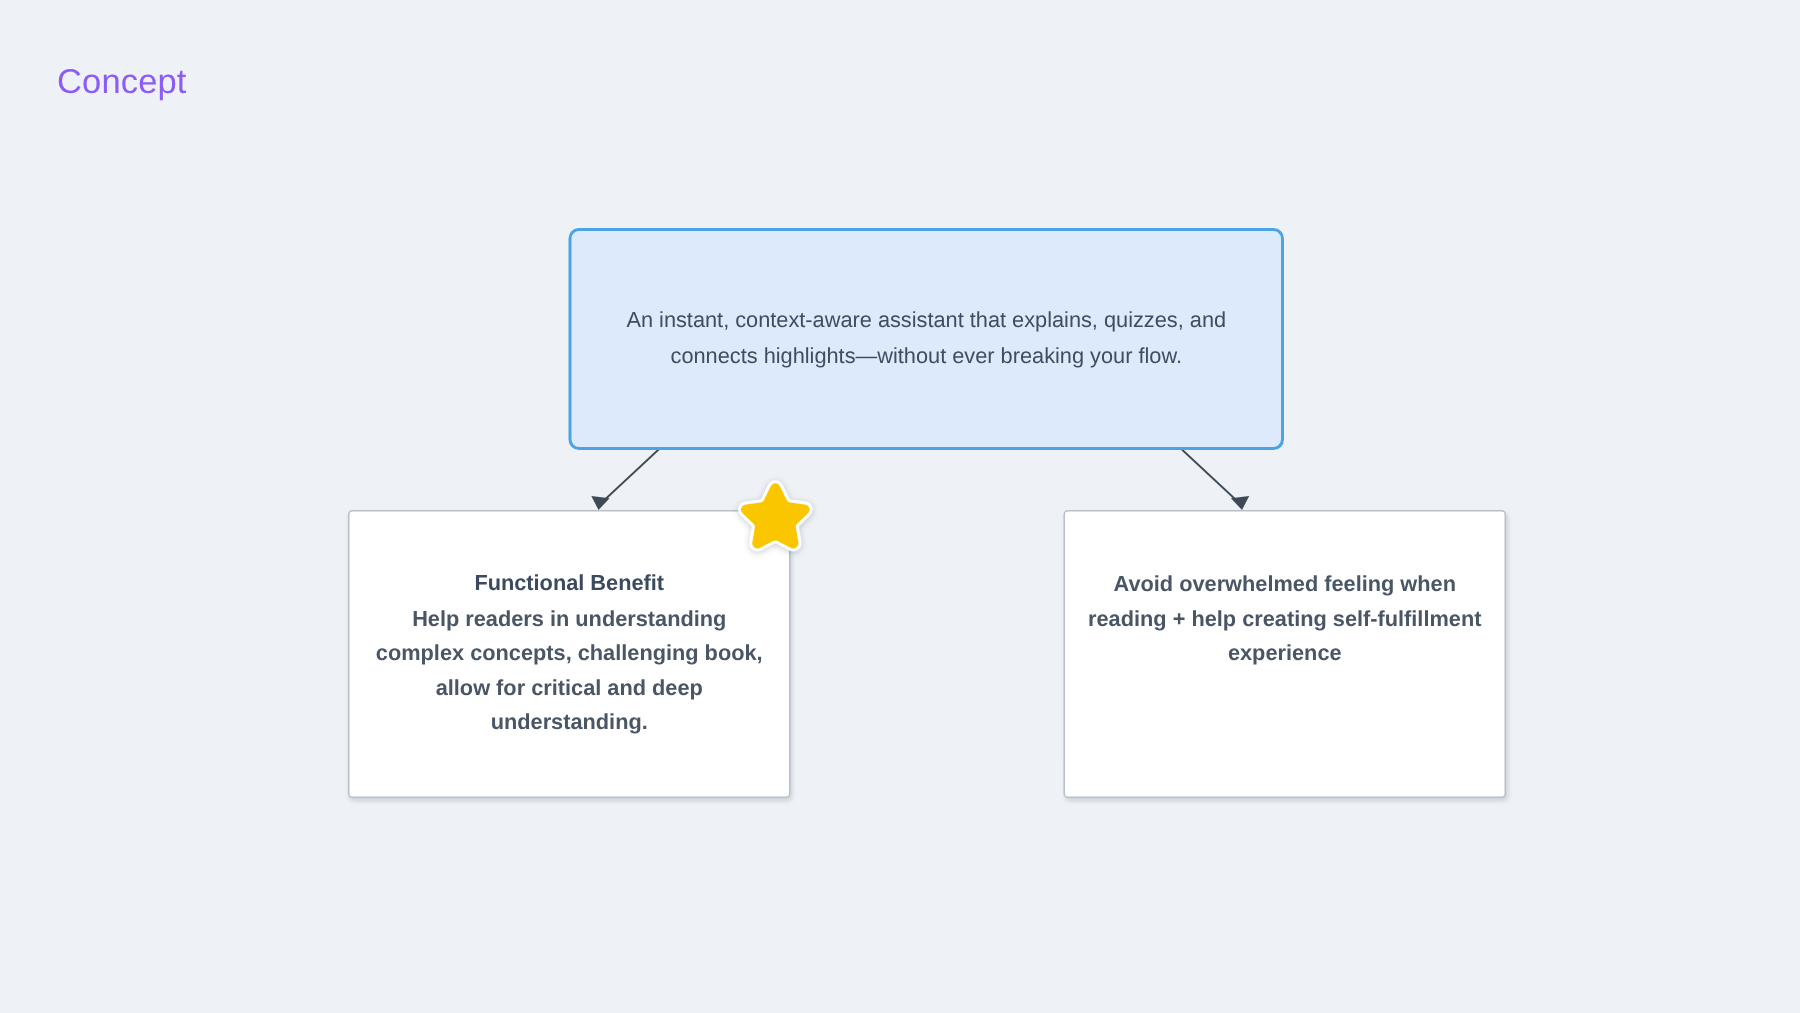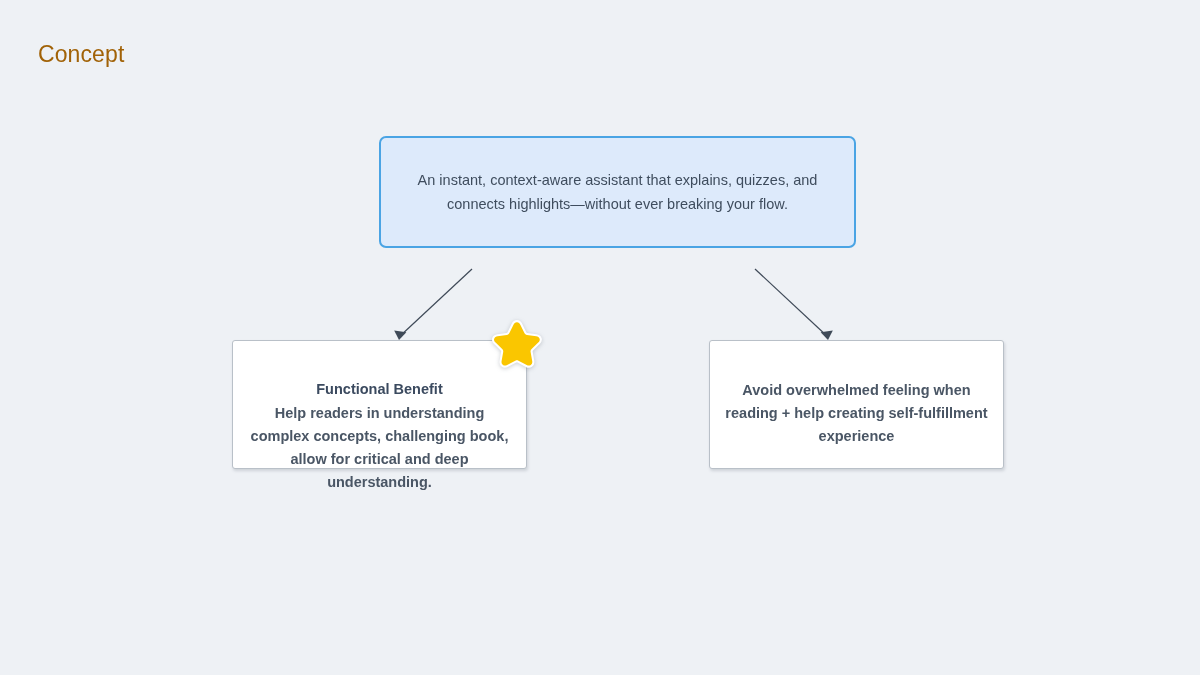--- a/index.html
+++ b/index.html
@@ -24,43 +24,43 @@
     height: 675px;
   }
 
   
   .page-title {
     position: absolute;
     left: 38px;
     top: 39px;
     font-size: 23px;
     font-weight: 400;
-    color: #a16207;
+    color: #8b5cf6;
     letter-spacing: 0.1px;
     line-height: 30px;
     white-space: nowrap;
   }
 
   
   #connectors {
     position: absolute;
     left: 0;
     top: 0;
     width: 1200px;
     height: 675px;
     pointer-events: none;
   }
 
   
   .concept-node {
     position: absolute;
     left: 379px;
-    top: 136px;
+    top: 152px;
     width: 477px;
-    height: 112px;
+    height: 148px;
     box-sizing: border-box;
     background: #ddeafb;
     border: 2px solid #4aa4e4;
     border-radius: 7px;
     display: flex;
     align-items: center;
     justify-content: center;
     padding: 0 32px;
   }
   .concept-node .concept-text {
@@ -69,21 +69,21 @@
     color: #3f4d5e;
     text-align: center;
     max-width: 432px;
   }
 
   
   .benefit-card {
     position: absolute;
     top: 340px;
     width: 295px;
-    height: 129px;
+    height: 192px;
     box-sizing: border-box;
     background: #ffffff;
     border: 1px solid #b9c0c8;
     border-radius: 3px;
     box-shadow: 1px 2px 3px rgba(60, 72, 88, 0.18);
     padding: 38px 12px 0 12px;
     text-align: center;
   }
   .benefit-card.left  { left: 232px; }
   .benefit-card.right { left: 709px; }

